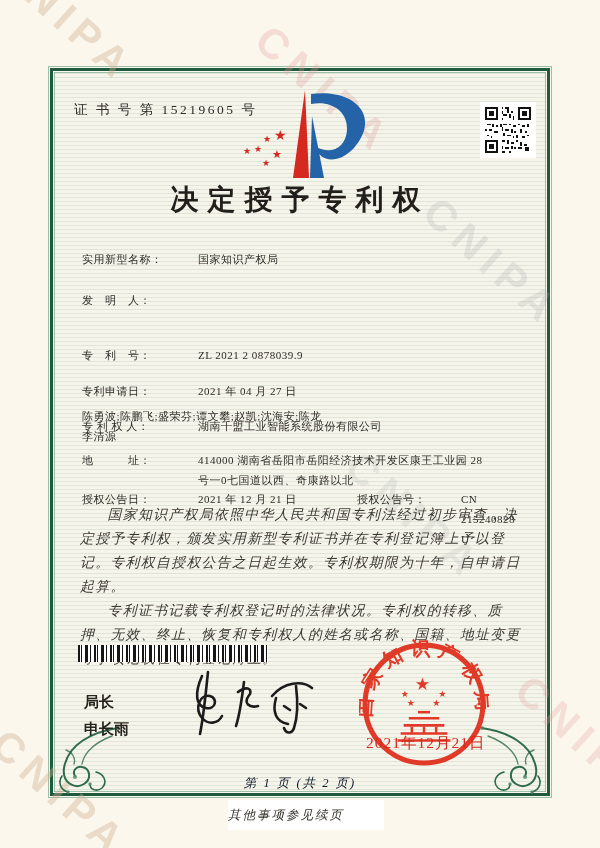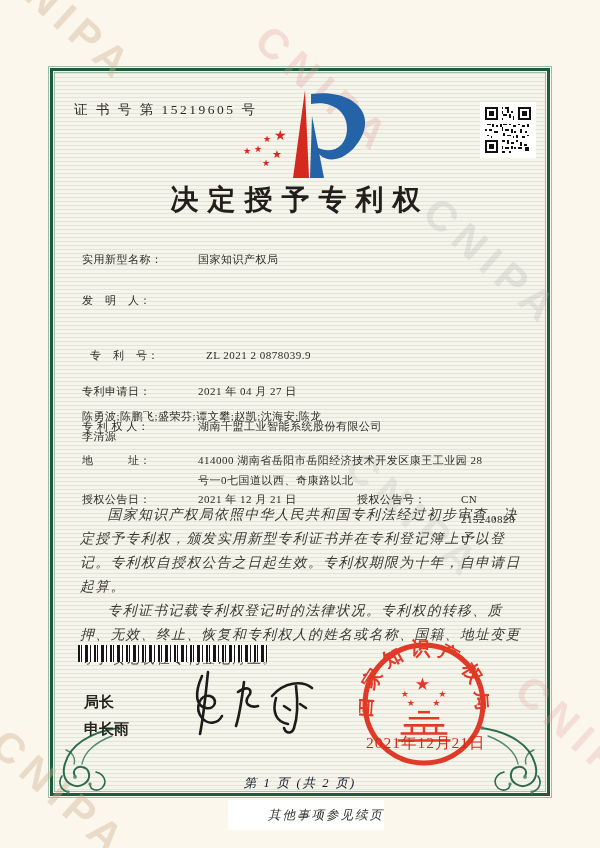--- a/index.html
+++ b/index.html
@@ -52,21 +52,21 @@
     font-weight:bold;font-size:15px;line-height:27px;color:#26241f;}
   .signature{position:absolute;left:172px;top:668px;z-index:3;}
 
   .seal{position:absolute;left:359px;top:637px;z-index:4;opacity:.95;}
   .seal-date{position:absolute;left:366px;top:733px;z-index:5;color:#d5281e;font-size:15.5px;
     letter-spacing:1px;white-space:nowrap;}
 
   .page-info{position:absolute;left:0;top:775px;width:600px;text-align:center;font-size:12.5px;
     font-style:italic;letter-spacing:2px;color:#0f172a;z-index:2;}
   .footer-note{position:absolute;left:228px;top:800px;width:156px;height:30px;background:#fff;
-    z-index:3;text-align:right;line-height:30px;font-size:12.5px;font-style:italic;
+    z-index:3;text-align:left;line-height:30px;font-size:12.5px;font-style:italic;
     letter-spacing:2px;color:#35322d;}
 </style>
 </head>
 <body>
 
 <div class="page">
 
   <span class="wm wm1">CNIPA</span>
   <span class="wm wm2">CNIPA</span>
   <span class="wm wm3">CNIPA</span>
@@ -151,21 +151,21 @@
 
   <div class="row" style="top:249px;">
     <span class="lbl">实用新型名称：</span>
     <span class="val">国家知识产权局</span>
   </div>
   <div class="row" style="top:290px;flex-direction:column;">
     <span class="lbl">发　明　人：</span>
     <span class="val">陈勇波;陈鹏飞;盛荣芬;谭文攀;赵凯;沈海安;陈龙
 李清源</span>
   </div>
-  <div class="row" style="top:345px;margin-left:8px;">
+  <div class="row" style="top:345px;">
     <span class="lbl">专　利　号：</span>
     <span class="val">ZL 2021 2 0878039.9</span>
   </div>
   <div class="row" style="top:381px;">
     <span class="lbl">专利申请日：</span>
     <span class="val">2021 年 04 月 27 日</span>
   </div>
   <div class="row" style="top:416px;">
     <span class="lbl">专 利 权 人：</span>
     <span class="val">湖南千盟工业智能系统股份有限公司</span>

